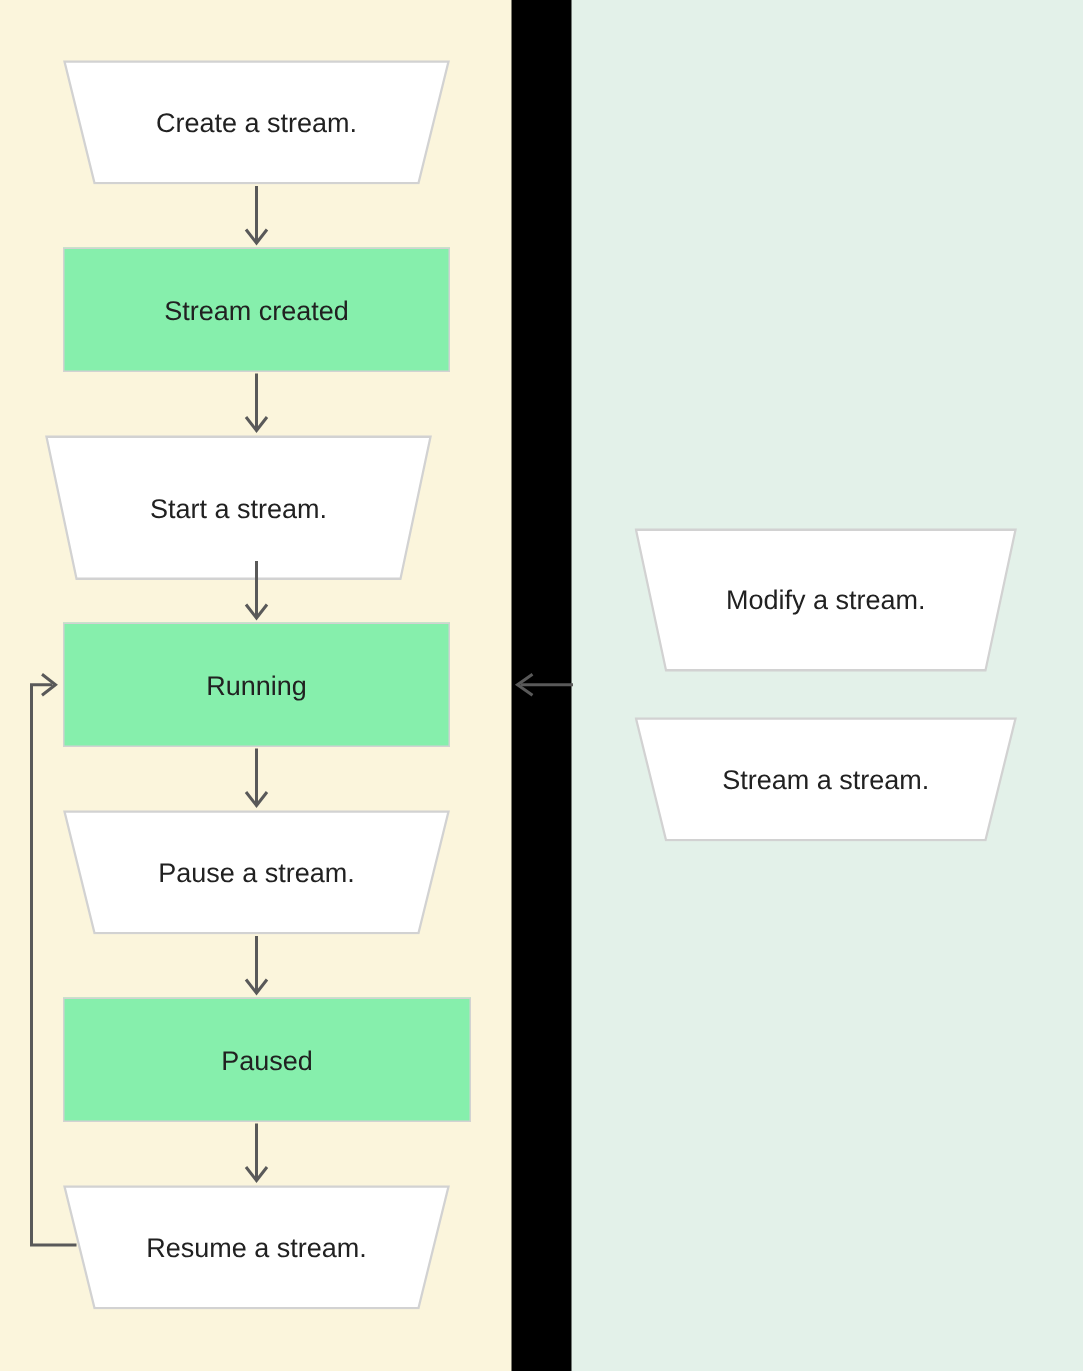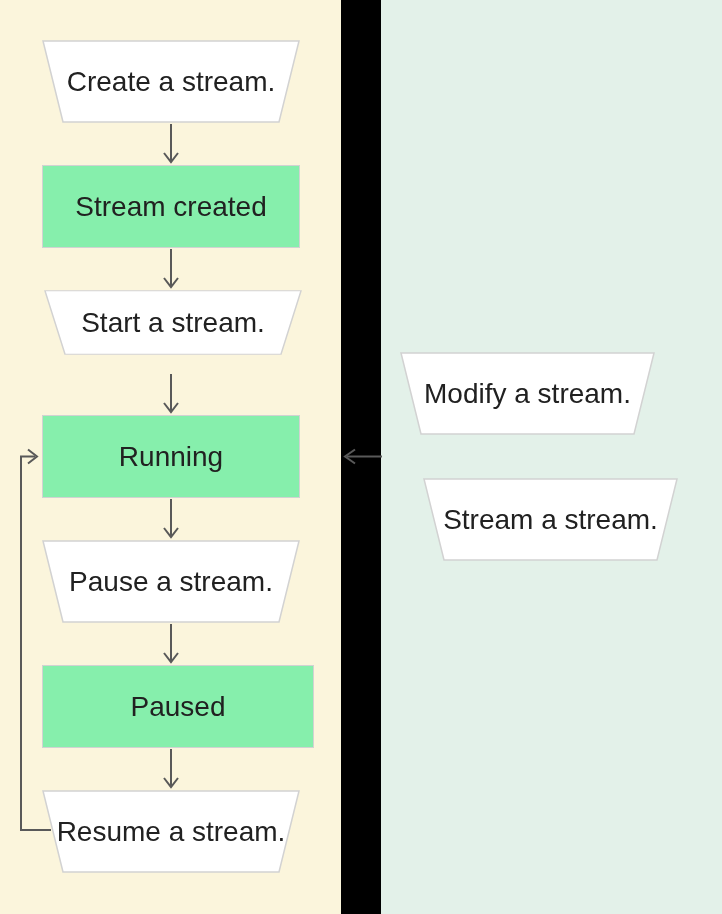--- a/index.html
+++ b/index.html
@@ -29,21 +29,21 @@
     left: 0; top: 0;
     width: 100%; height: 100%;
     display: block;
   }
   .node .label {
     position: absolute;
     inset: 0;
     display: flex;
     align-items: center;
     justify-content: center;
-    font-size: 28px;
+    font-size: 18px;
     line-height: 1;
     white-space: nowrap;
   }
   .node.rect {
     background: #86efac;
     border: 1.5px solid #D2D2D2;
     box-sizing: border-box;
   }
   .arrows {
     position: absolute;
@@ -75,21 +75,21 @@
     <svg class="shape-svg" viewBox="0 0 258 83" preserveAspectRatio="none">
       <polygon points="1,1 257,1 237,82 21,82"></polygon>
     </svg>
     <div class="label">Create a stream.</div>
   </div>
 
   <div class="node rect" style="left:42px; top:165px; width:258px; height:83px;">
     <div class="label">Stream created</div>
   </div>
 
-  <div class="node trap" style="left:44px; top:290px; width:258px; height:65px;">
+  <div class="node trap" style="left:30px; top:290px; width:258px; height:97px;">
     <svg class="shape-svg" viewBox="0 0 258 83" preserveAspectRatio="none">
       <polygon points="1,1 257,1 237,82 21,82"></polygon>
     </svg>
     <div class="label">Start a stream.</div>
   </div>
 
   <div class="node rect" style="left:42px; top:415px; width:258px; height:83px;">
     <div class="label">Running</div>
   </div>
 
@@ -104,21 +104,21 @@
     <div class="label">Paused</div>
   </div>
 
   <div class="node trap" style="left:42px; top:790px; width:258px; height:83px;">
     <svg class="shape-svg" viewBox="0 0 258 83" preserveAspectRatio="none">
       <polygon points="1,1 257,1 237,82 21,82"></polygon>
     </svg>
     <div class="label">Resume a stream.</div>
   </div>
 
-  <div class="node trap" style="left:400px; top:352px; width:255px; height:83px;">
+  <div class="node trap" style="left:423px; top:352px; width:255px; height:96px;">
     <svg class="shape-svg" viewBox="0 0 255 83" preserveAspectRatio="none">
       <polygon points="1,1 254,1 234,82 21,82"></polygon>
     </svg>
     <div class="label">Modify a stream.</div>
   </div>
 
   <div class="node trap" style="left:423px; top:478px; width:255px; height:83px;">
     <svg class="shape-svg" viewBox="0 0 255 83" preserveAspectRatio="none">
       <polygon points="1,1 254,1 234,82 21,82"></polygon>
     </svg>

